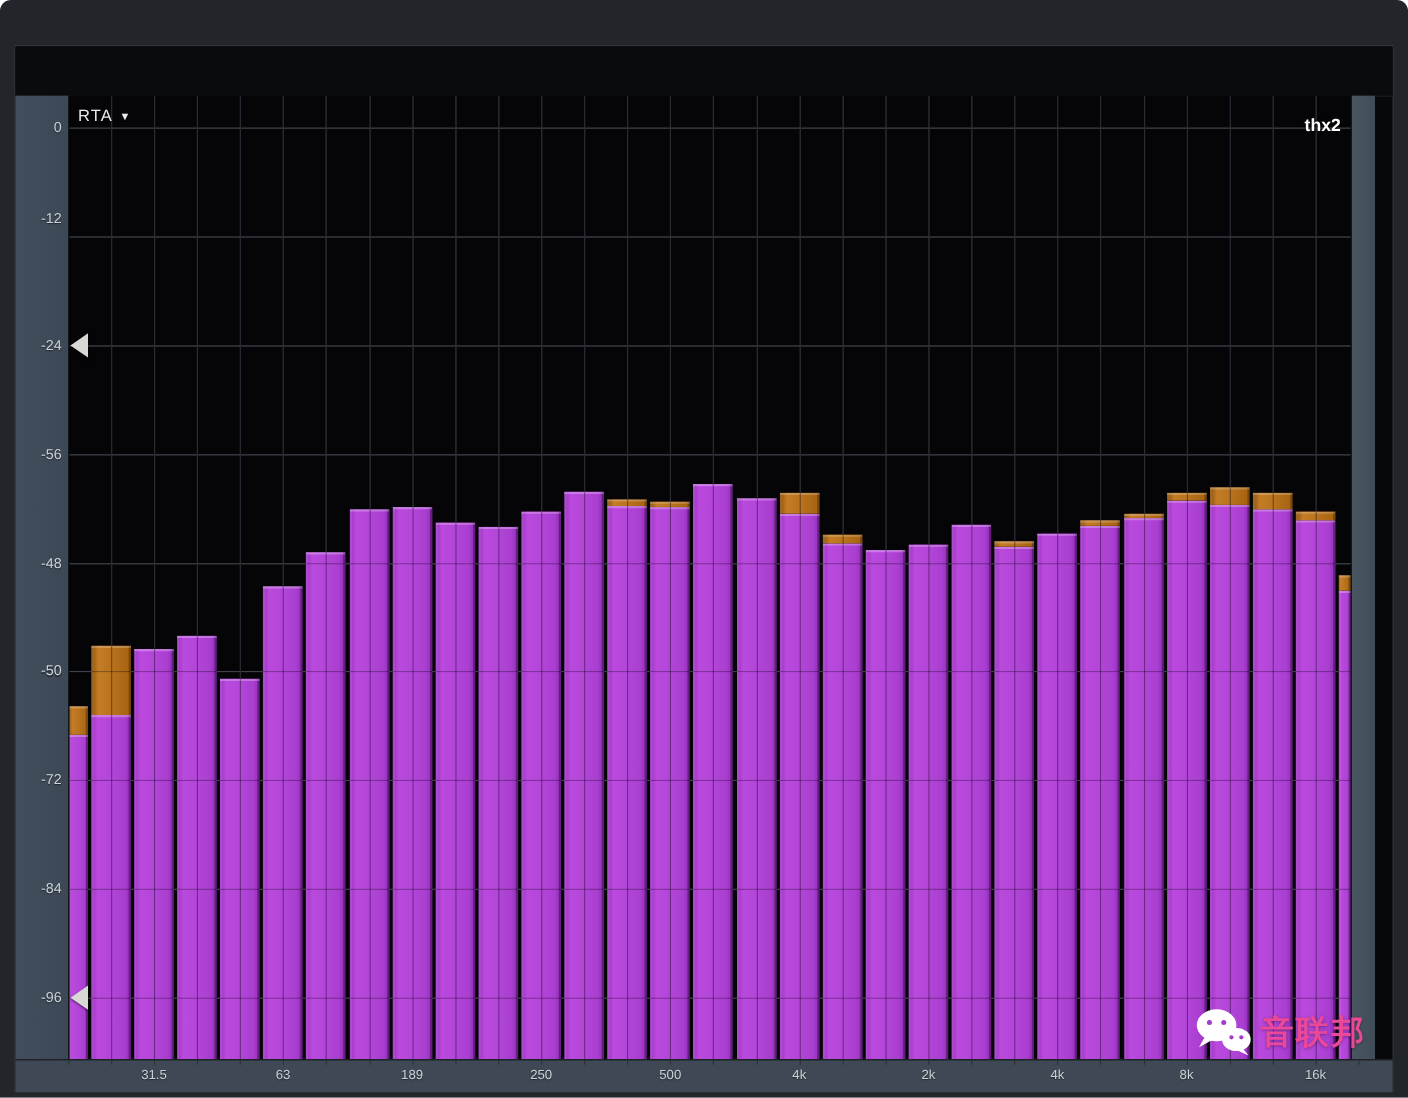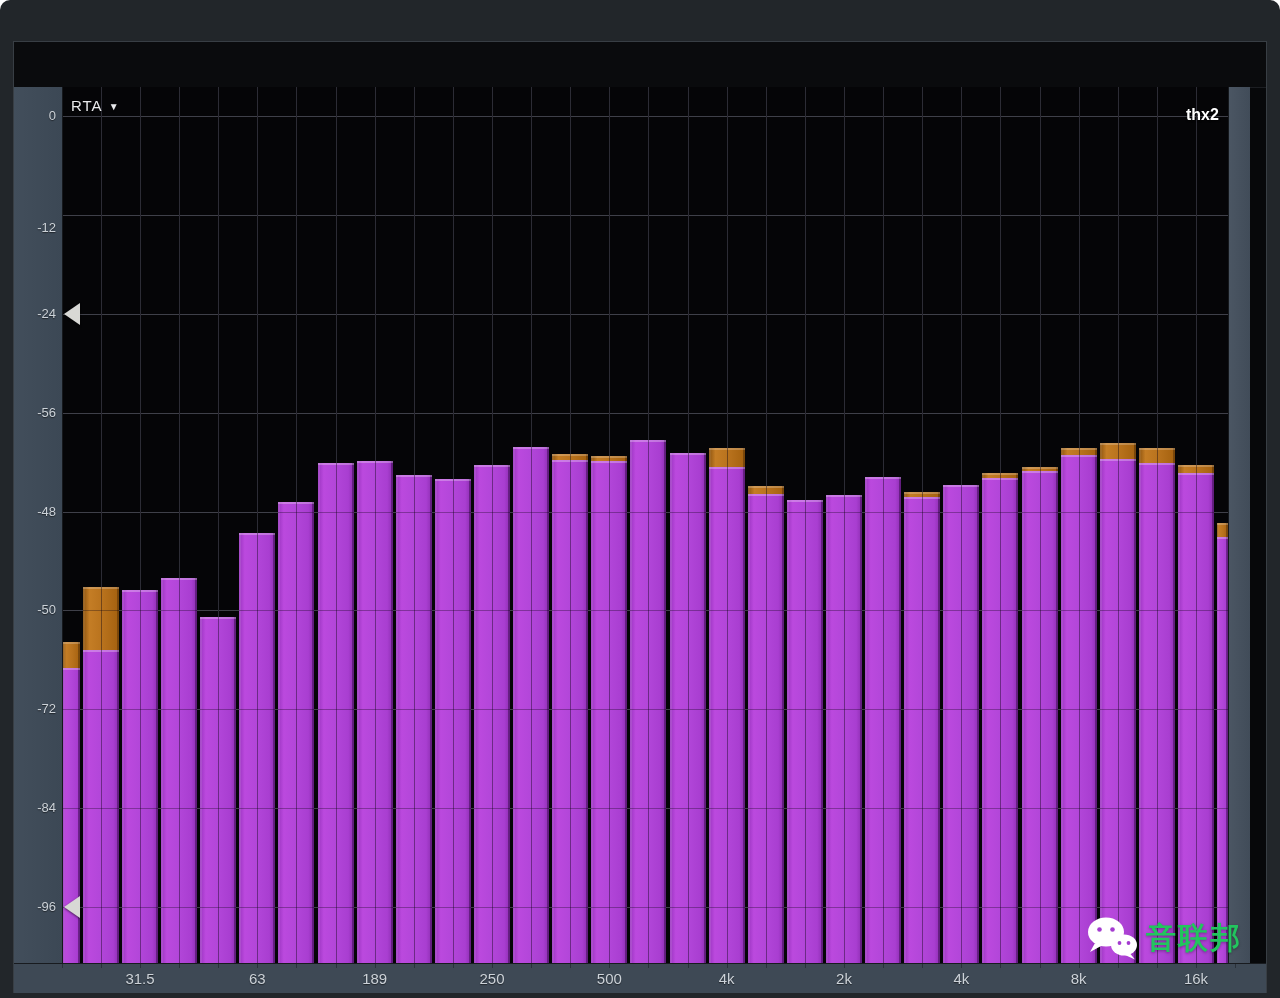--- a/index.html
+++ b/index.html
@@ -20,21 +20,21 @@
   .panel{
     position:absolute;left:13px;top:41px;width:1254px;height:952px;
     background:#07080a;border:1px solid #383e44;box-sizing:border-box;
   }
   .toolbar{position:absolute;left:14px;top:42px;width:1252px;height:45px;background:#0a0b0d;border-bottom:1px solid #1c1e22;}
   .ystrip{position:absolute;left:14px;top:87px;width:49px;height:876px;background:linear-gradient(90deg,#424e5b,#3c4855);border-right:1px solid #15181c;box-sizing:border-box;}
   .ylab{position:absolute;right:6px;height:16px;line-height:16px;color:#ccd2d8;font-size:13px;text-align:right;text-shadow:0 1px 1px rgba(0,0,0,.5);}
   .plot{position:absolute;left:63px;top:87px;width:1165px;height:876px;background:#050507;overflow:hidden;}
   .rightstrip{position:absolute;left:1228px;top:87px;width:22px;height:876px;background:linear-gradient(90deg,#4b5663,#414c59);border-left:1px solid #15181c;box-sizing:border-box;}
   .xstrip{position:absolute;left:14px;top:963px;width:1252px;height:30px;background:#3e4955;border-top:1px solid #181b1f;box-sizing:border-box;}
-  .xlab{position:absolute;top:6px;transform:translateX(-50%);color:#ccd2d8;font-size:15px;text-shadow:0 1px 1px rgba(0,0,0,.5);white-space:nowrap;}
+  .xlab{position:absolute;top:6px;transform:translateX(-50%);color:#ccd2d8;font-size:12px;text-shadow:0 1px 1px rgba(0,0,0,.5);white-space:nowrap;}
   .xtick{position:absolute;top:0;width:1px;height:4px;background:#2a313a;}
   .gv{position:absolute;top:0;width:1px;height:100%;background:#44494f;}
   .gh{position:absolute;left:0;width:100%;height:1px;background:#585e64;}
   .gvo{position:absolute;top:0;width:1px;height:100%;background:rgba(12,4,20,.42);}
   .gho{position:absolute;left:0;width:100%;height:1px;background:rgba(12,4,20,.32);}
   .bar-level{
     position:absolute;
     background:linear-gradient(90deg,#9a35c0 0%,#bb49de 16%,#b246d9 50%,#a93ed1 84%,#8d2eb2 100%);
     box-shadow:inset 0 2px 0 rgba(255,255,255,.28), inset 2px 0 0 rgba(255,255,255,.10), inset -2px 0 0 rgba(25,0,40,.38);
   }
@@ -44,35 +44,35 @@
     box-shadow:inset 0 2px 0 rgba(255,255,255,.22), inset 2px 0 0 rgba(255,255,255,.08), inset -2px 0 0 rgba(40,20,0,.35);
   }
   .rta-dd{
     position:absolute;left:8px;top:10px;color:#e9eaec;font-size:15px;letter-spacing:1px;
     display:flex;align-items:center;gap:6px;cursor:pointer;text-shadow:0 1px 1px rgba(0,0,0,.7);
   }
   .rta-dd .arr{font-size:10px;position:relative;top:1px;}
   .trace-label{position:absolute;color:#fff;font-weight:bold;font-size:16px;text-shadow:0 1px 2px rgba(0,0,0,.8);}
   .marker{position:absolute;left:1px;width:0;height:0;border-top:11px solid transparent;border-bottom:11px solid transparent;border-right:16px solid #d8d8d5;filter:drop-shadow(0 1px 1px rgba(0,0,0,.6));cursor:pointer;}
   .watermark{position:absolute;left:1086px;top:916px;display:flex;align-items:center;gap:8px;z-index:30;}
-  .watermark .wtext{color:#22c55e;font-size:30px;font-weight:bold;letter-spacing:2px;text-shadow:0 1px 3px rgba(0,0,0,.35);}
+  .watermark .wtext{color:#ec4899;font-size:30px;font-weight:bold;letter-spacing:2px;text-shadow:0 1px 3px rgba(0,0,0,.35);}
   .wicon{width:52px;height:44px;display:block;}
 </style>
 </head>
 <body>
 
 <div class="window">
 
 
   <div class="panel"></div>
   <div class="toolbar"></div>
 
   <div class="ystrip" id="ystrip">
       <div class="ylab" style="top: 21px;">0</div>
-      <div class="ylab" style="top: 133px;">-12</div>
+      <div class="ylab" style="top: 104px;">-12</div>
       <div class="ylab" style="top: 218.75px;">-24</div>
       <div class="ylab" style="top: 317.626px;">-56</div>
       <div class="ylab" style="top: 416.501px;">-48</div>
       <div class="ylab" style="top: 515.376px;">-50</div>
       <div class="ylab" style="top: 614.251px;">-72</div>
       <div class="ylab" style="top: 713.126px;">-84</div>
       <div class="ylab" style="top: 812.002px;">-96</div>
     </div>
 
   <div class="plot" id="plot">

